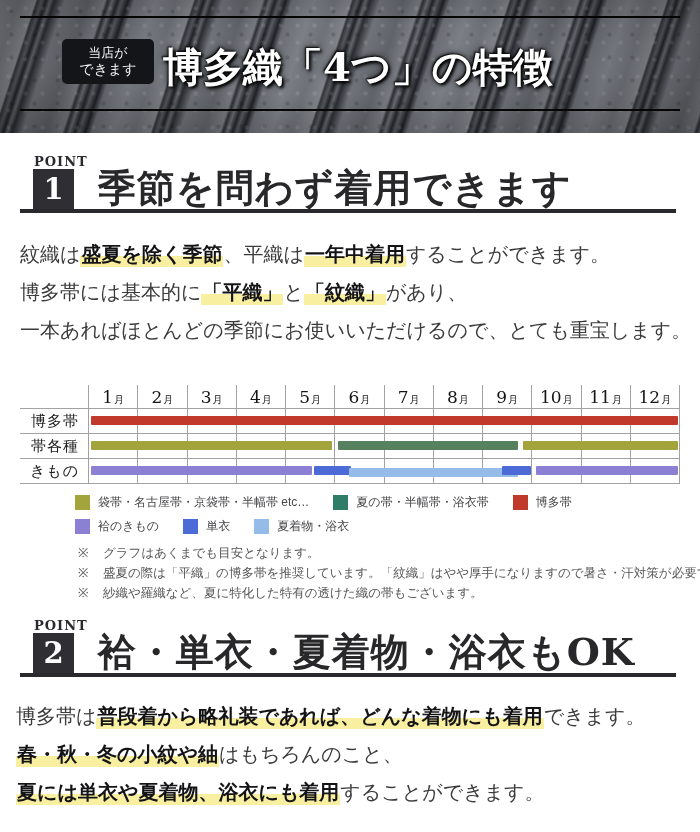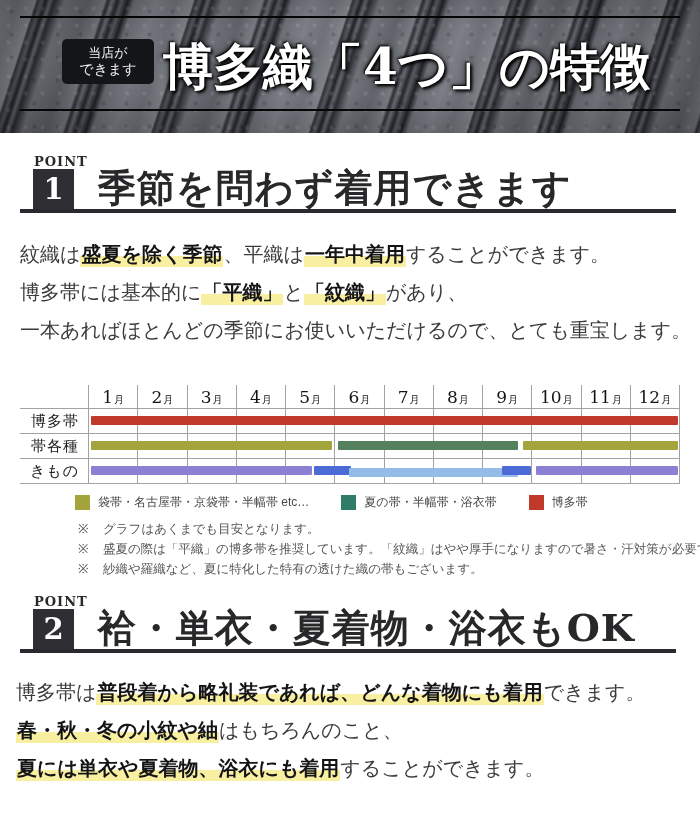--- a/index.html
+++ b/index.html
@@ -18,21 +18,21 @@
     background-size:17px 17px,23px 23px,auto;}
   .banner::before{content:"";position:absolute;inset:0;
     background:radial-gradient(ellipse at 50% 45%, transparent 35%, rgba(0,0,0,0.28) 100%);}
   .banner-line{position:absolute;left:20px;right:20px;height:2px;background:#050505;}
   .banner-line.top{top:16px}.banner-line.bottom{top:109px}
   .badge{position:absolute;left:62px;top:39px;width:92px;height:45px;background:#141518;
     border-radius:5px;display:flex;flex-direction:column;align-items:center;justify-content:center;
     color:#f4f4f4;font-family:"DejaVu Serif","Liberation Serif",serif;line-height:1.2;}
   .badge .b1{font-size:13px}.badge .b2{font-size:14px}
   .banner-title{position:absolute;left:163px;top:34px;color:#fff;
-    font-family:"DejaVu Serif","Liberation Serif",serif;font-weight:700;font-size:50px;
+    font-family:"DejaVu Serif","Liberation Serif",serif;font-weight:700;font-size:40px;
     line-height:66px;white-space:nowrap;letter-spacing:0px;
     text-shadow:2px 2px 3px #000,-1px -1px 2px #000,0 0 7px rgba(0,0,0,.9);}
   
   .point-head{margin:22px 24px 0 20px;border-bottom:4px solid #2a2a2e;
     display:flex;align-items:flex-end;padding-left:13px;}
   .point-badge{display:flex;flex-direction:column;}
   .point-word{font-family:"DejaVu Serif","Liberation Serif",serif;font-weight:700;
     font-size:13px;letter-spacing:1px;color:#2a2a2e;line-height:1;margin:0 0 1px 1px;}
   .point-num{width:41px;height:40px;background:#2e2e33;color:#fff;
     font-family:"DejaVu Serif","Liberation Serif",serif;font-weight:700;font-size:29px;
@@ -55,21 +55,21 @@
     padding-right:9px;font-size:15px;color:#1b1b1d;letter-spacing:1px;}
   .mcell{border-right:1px solid #a2a2a2;display:flex;align-items:flex-end;justify-content:center;
     padding-bottom:2px;color:#141414;}
   .mcell .num{font-size:17px;line-height:1;}
   .mcell .tsuki{font-size:10px;line-height:1.3;margin-left:1px;}
   .gcell{border-right:1px solid #a2a2a2;}
   .bar-layer{position:absolute;left:69px;right:0;top:0;bottom:0;}
   .bar{position:absolute;height:9px;top:7px;border-radius:1px;}
   
   .legend{margin:10px 0 0 75px;font-size:12px;color:#47474a;}
-  .legend-row{display:flex;align-items:center;margin-bottom:7px;gap:8px;}
+  .legend-row{display:flex;align-items:center;margin-bottom:7px;}
   .legend-item{display:flex;align-items:center;margin-right:24px;white-space:nowrap;}
   .swatch{width:15px;height:15px;margin-right:8px;flex:0 0 auto;}
   
   .notes{margin:8px 0 0 78px;font-size:12.5px;color:#555;line-height:20px;}
   .note-line{display:flex;white-space:nowrap;}
   .note-mark{width:25px;flex:0 0 auto;}
   .ph2{margin-top:16px;}
 </style>
 </head>
 <body>
@@ -222,20 +222,34 @@
       </div>
       <div class="legend-item">
         <span class="swatch" style="background: rgb(47, 124, 105);"></span>
         <span>夏の帯・半幅帯・浴衣帯</span>
       </div>
       <div class="legend-item">
         <span class="swatch" style="background: rgb(192, 57, 43);"></span>
         <span>博多帯</span>
       </div>
     </div>
+    <div class="legend-row">
+      <div class="legend-item">
+        <span class="swatch" style="background: rgb(139, 128, 212);"></span>
+        <span>袷のきもの</span>
+      </div>
+      <div class="legend-item">
+        <span class="swatch" style="background: rgb(77, 107, 214);"></span>
+        <span>単衣</span>
+      </div>
+      <div class="legend-item">
+        <span class="swatch" style="background: rgb(149, 188, 232);"></span>
+        <span>夏着物・浴衣</span>
+      </div>
+    </div>
   </div>
 
 <div class="notes">
     <div class="note-line">
       <span class="note-mark">※</span>
       <span>グラフはあくまでも目安となります。</span>
     </div>
     <div class="note-line">
       <span class="note-mark">※</span>
       <span>盛夏の際は「平織」の博多帯を推奨しています。「紋織」はやや厚手になりますので暑さ・汗対策が必要です。</span>

